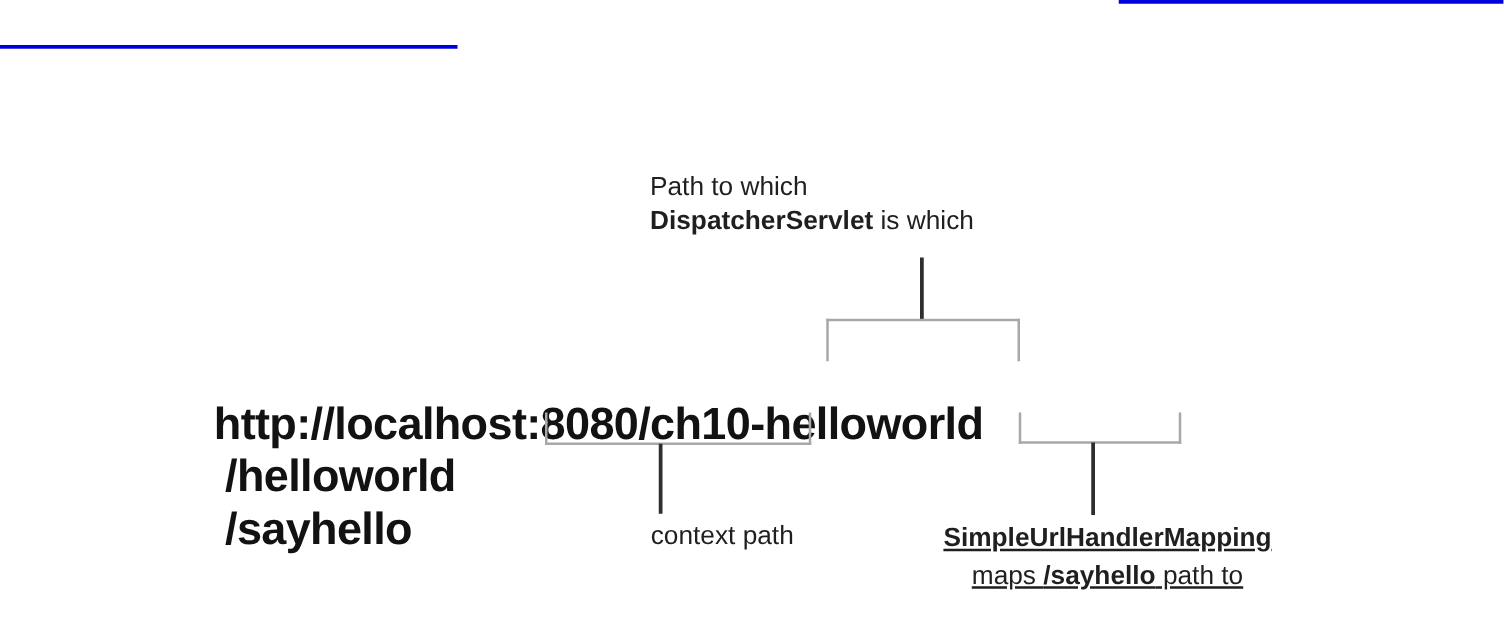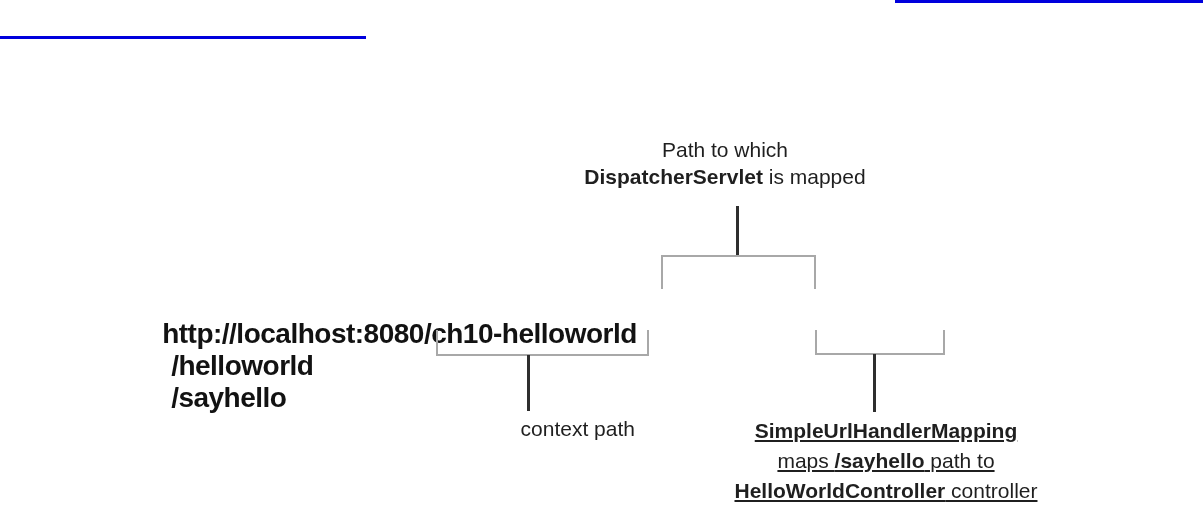--- a/index.html
+++ b/index.html
@@ -20,21 +20,21 @@
   .blue-line{position:absolute;background:var(--link-blue);height:3px;}
   .line-tr{left:895px;top:0;width:308px;}
   .line-tl{left:0;top:36px;width:366px;}
 
   .annot{position:absolute;color:var(--text);}
   .annot .line{white-space:pre;}
   .b{font-weight:bold;}
 
   .top-annot{
     left:520px;top:136px;width:410px;
-    font-size:21px;line-height:27px;text-align:center;
+    font-size:21px;line-height:27px;text-align:left;
   }
 
   .stem{position:absolute;width:3px;background:var(--stem);}
   .top-stem{left:736px;top:206px;height:50px;}
   .bl-stem{left:527px;top:355px;height:56px;}
   .br-stem{left:873px;top:354px;height:58px;}
 
   .bracket{position:absolute;}
   .top-bracket{
     left:661px;top:255px;width:151px;height:32px;
@@ -49,22 +49,22 @@
     border-right:2px solid var(--bracket);
   }
   .br-bracket{
     left:815px;top:330px;width:126px;height:23px;
     border-bottom:2px solid var(--bracket);
     border-left:2px solid var(--bracket);
     border-right:2px solid var(--bracket);
   }
 
   .url{
-    position:absolute;left:133px;top:286px;
-    font-size:28px;font-weight:bold;letter-spacing:-0.5px;
+    position:absolute;left:133px;top:276px;
+    font-size:36px;font-weight:bold;letter-spacing:-0.5px;
     white-space:pre;color:#121212;
   }
   .url .gap{margin-left:9px;}
 
   .context-annot{
     left:435px;top:416px;width:200px;
     font-size:21px;line-height:26px;text-align:right;
   }
   .handler-annot{
     left:686px;top:416px;width:400px;
@@ -74,21 +74,21 @@
 </head>
 <body>
 
 <div class="canvas">
 
   <div class="blue-line line-tr"></div>
   <div class="blue-line line-tl"></div>
 
   <div class="annot top-annot">
     <div class="line"><span>Path to which</span></div>
-    <div class="line"><span class="b">DispatcherServlet</span><span> is mapped</span></div>
+    <div class="line"><span class="b">DispatcherServlet</span><span> is which</span></div>
   </div>
 
   <div class="stem top-stem"></div>
   <div class="bracket top-bracket"></div>
 
   <div class="url">
     <span class="seg">http://localhost:8080/ch10-helloworld</span>
     <span class="seg gap">/helloworld</span>
     <span class="seg gap">/sayhello</span>
   </div>
@@ -96,16 +96,15 @@
   <div class="bracket bl-bracket"></div>
   <div class="stem bl-stem"></div>
   <div class="annot context-annot">context path</div>
 
   <div class="bracket br-bracket"></div>
   <div class="stem br-stem"></div>
 
   <div class="annot handler-annot">
     <div class="line"><span class="b">SimpleUrlHandlerMapping</span></div>
     <div class="line"><span>maps </span><span class="b">/sayhello</span><span> path to</span></div>
-    <div class="line"><span class="b">HelloWorldController</span><span> controller</span></div>
   </div>
 
 </div>
 
 </body></html>

